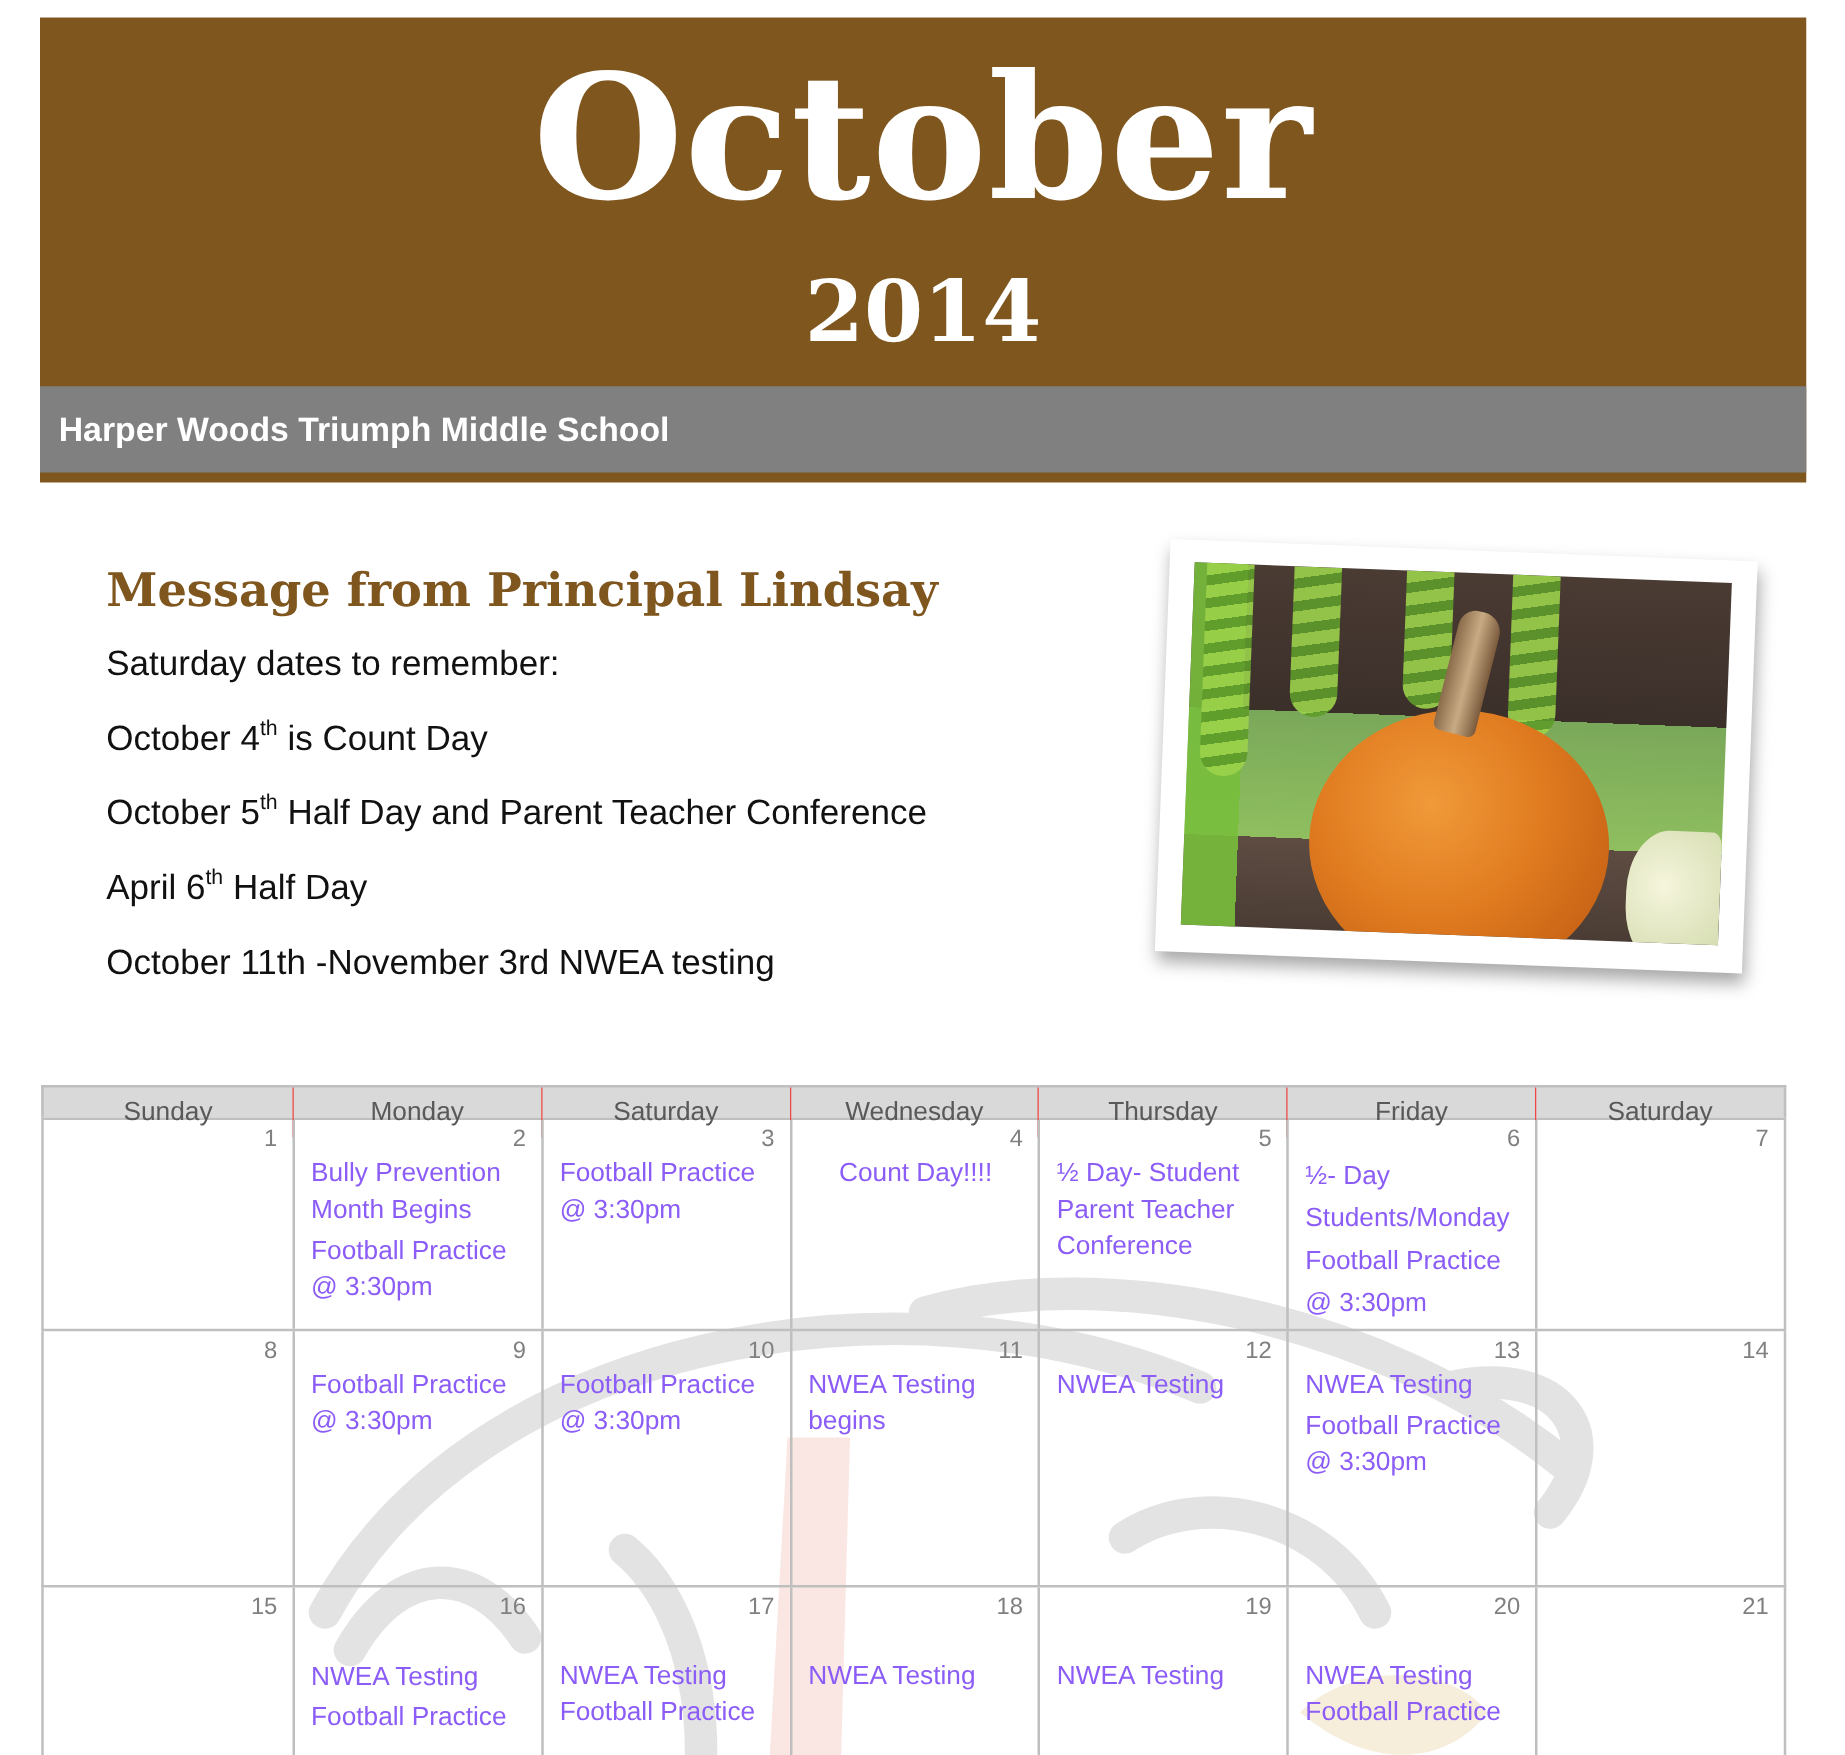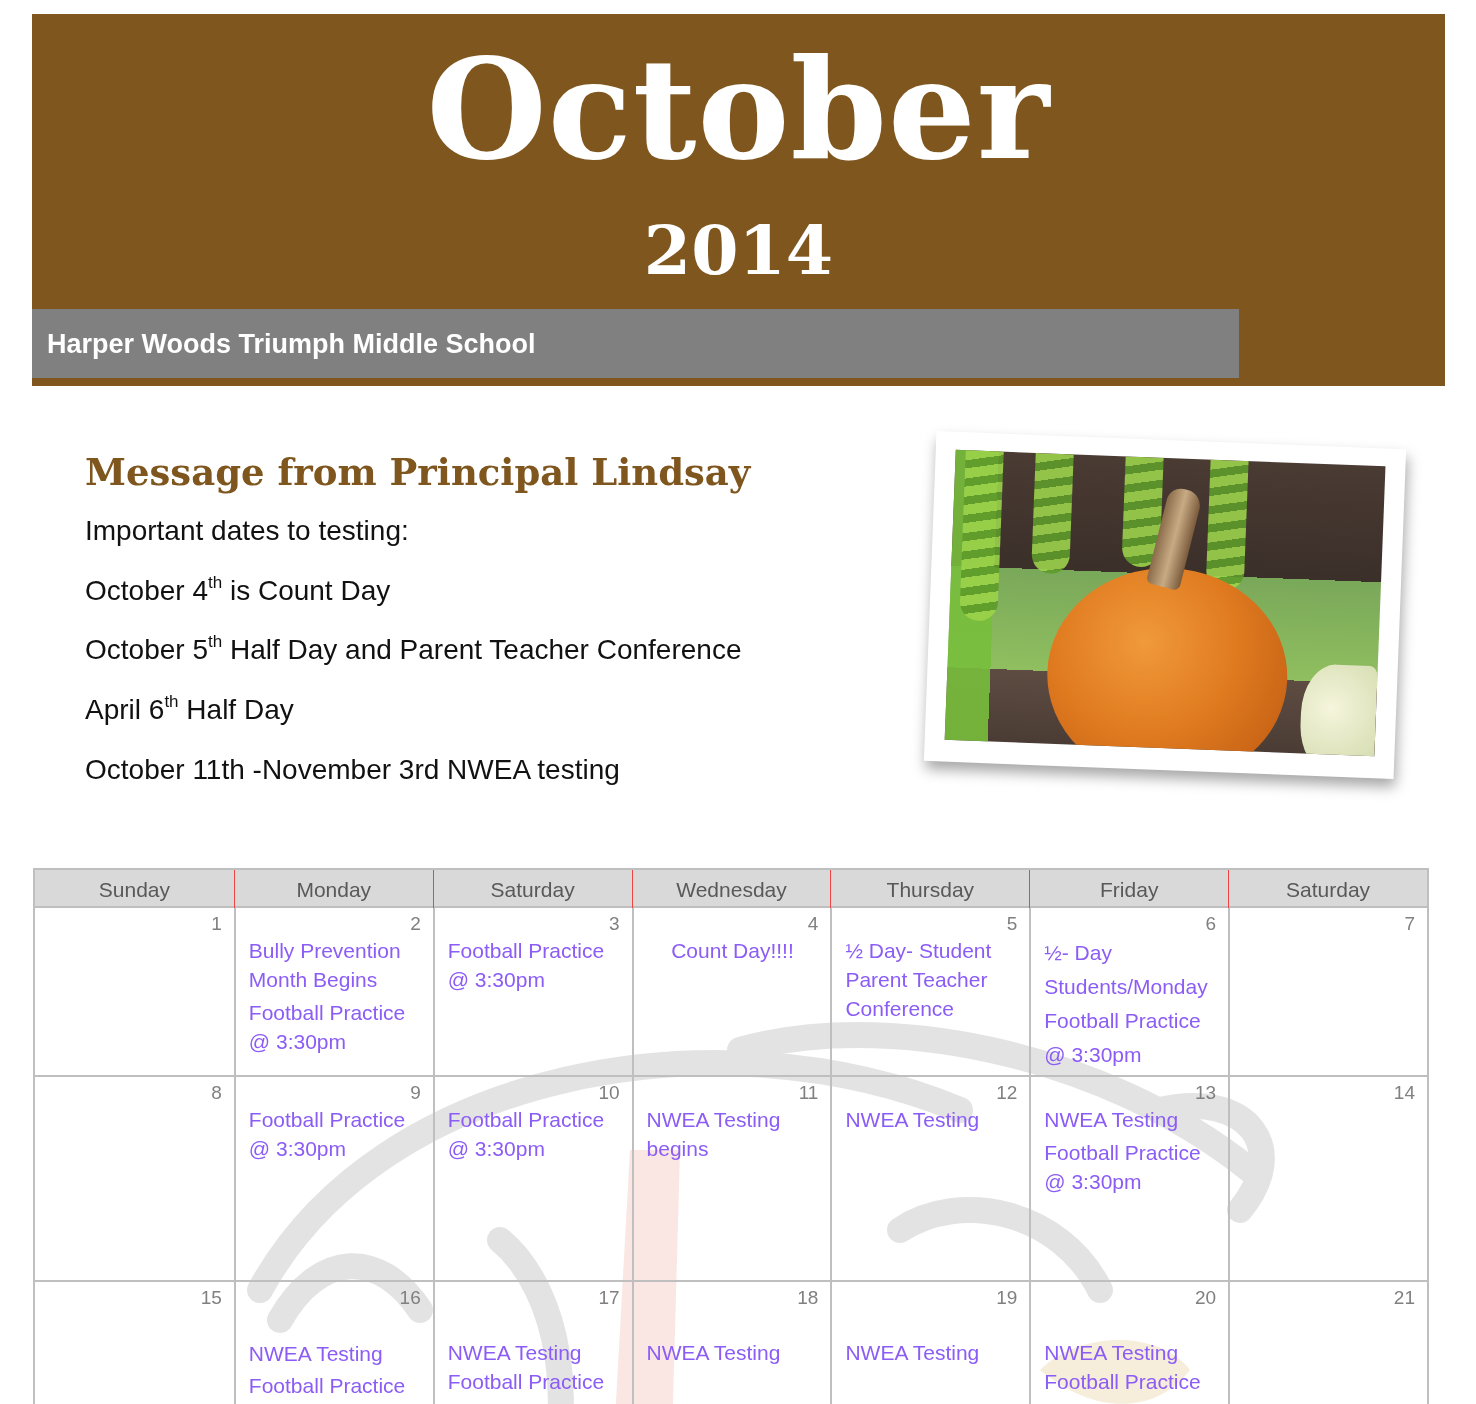--- a/index.html
+++ b/index.html
@@ -8,21 +8,21 @@
 
     .banner { position: absolute; left: 32px; top: 14px; width: 1413px; height: 372px;
               background: #7f561e; text-align: center; }
     .banner-month { position: absolute; left: 0; right: 0; top: 16px;
                     font-family: "DejaVu Serif", serif; font-weight: 900; color: #fff;
                     font-size: 138px; line-height: 160px; letter-spacing: 1px; }
     .banner-year { position: absolute; left: 0; right: 0; top: 196px;
                    font-family: "DejaVu Serif", serif; font-weight: 900; color: #fff;
                    font-size: 68px; line-height: 80px; }
 
-    .school-bar { position: absolute; left: 32px; top: 309px; width: 1207px; height: 69px;
+    .school-bar { position: absolute; left: 32px; top: 309px; width: 1413px; height: 69px;
                   background: #808080; }
     .school-name { position: absolute; left: 15px; top: 18px; color: #fff;
                    font-family: "Liberation Sans", sans-serif; font-weight: bold; font-size: 27px;
                    line-height: 34px; }
 
     .msg-title { position: absolute; left: 85px; top: 446px;
                  font-family: "DejaVu Serif", serif; font-weight: 900; color: #7f561e;
                  font-size: 37px; line-height: 52px; white-space: nowrap; }
     .msg-line { position: absolute; left: 85px; font-family: "Liberation Sans", sans-serif;
                 font-size: 28px; line-height: 36px; color: #111; white-space: nowrap; }
@@ -46,21 +46,21 @@
                      border-radius: 50%;
                      background: radial-gradient(circle at 40% 35%, #f09a3a 0%, #e07b20 45%, #b9560f 100%); }
     .photo-stem { position: absolute; left: 205px; top: 30px; width: 34px; height: 100px;
                   background: linear-gradient(90deg, #8a6b4a, #c8ab84, #7a5a3c);
                   border-radius: 14px 16px 6px 6px; transform: rotate(12deg); }
 
     .cal { position: absolute; left: 33px; top: 868px; width: 1396px; }
     .cal-watermark { position: absolute; left: 200px; top: 990px; width: 1160px; height: 520px;
                      pointer-events: none; opacity: .5; }
     .cal-head { display: grid; grid-template-columns: repeat(7, 1fr); background: #d9d9d9;
-                border: 2px solid #bfbfbf; border-bottom: none; height: 38px; box-sizing: border-box; }
+                border: 2px solid #bfbfbf; border-bottom: none; height: 26px; box-sizing: border-box; }
     .cal-head div { border-left: 1px solid #ef4444; text-align: center; color: #595959;
                     font-size: 21px; line-height: 40px; }
     .cal-head div:first-child { border-left: none; }
     .cal-row { display: grid; grid-template-columns: repeat(7, 1fr);
                border: 2px solid #bfbfbf; border-top: 2px solid #bfbfbf; box-sizing: border-box; }
     .cal-row + .cal-row { border-top: none; }
     .cal-cell { position: relative; border-left: 2px solid #bfbfbf; box-sizing: border-box;
                 padding: 0 12px 0 13px; }
     .cal-cell:first-child { border-left: none; }
     .day-num { text-align: right; color: #808080; font-size: 19px; line-height: 24px;
@@ -75,21 +75,21 @@
 <div class="banner">
   <div class="banner-month">October</div>
   <div class="banner-year">2014</div>
 </div>
 
 <div class="school-bar">
   <div class="school-name">Harper Woods Triumph Middle School</div>
 </div>
 
 <div class="msg-title">Message from Principal Lindsay</div>
-<div class="msg-line" style="top:513px">Important dates to testing:</div>
+<div class="msg-line" style="top:513px">Saturday dates to remember:</div>
 
 <div class="msg-line" style="top:573px">
   <span>October 4</span><sup>th</sup><span> is Count Day</span>
 </div>
 <div class="msg-line" style="top:632px">
   <span>October 5</span><sup>th</sup><span> Half Day and Parent Teacher Conference</span>
 </div>
 <div class="msg-line" style="top:692px">
   <span>April 6</span><sup>th</sup><span> Half Day</span>
 </div>

